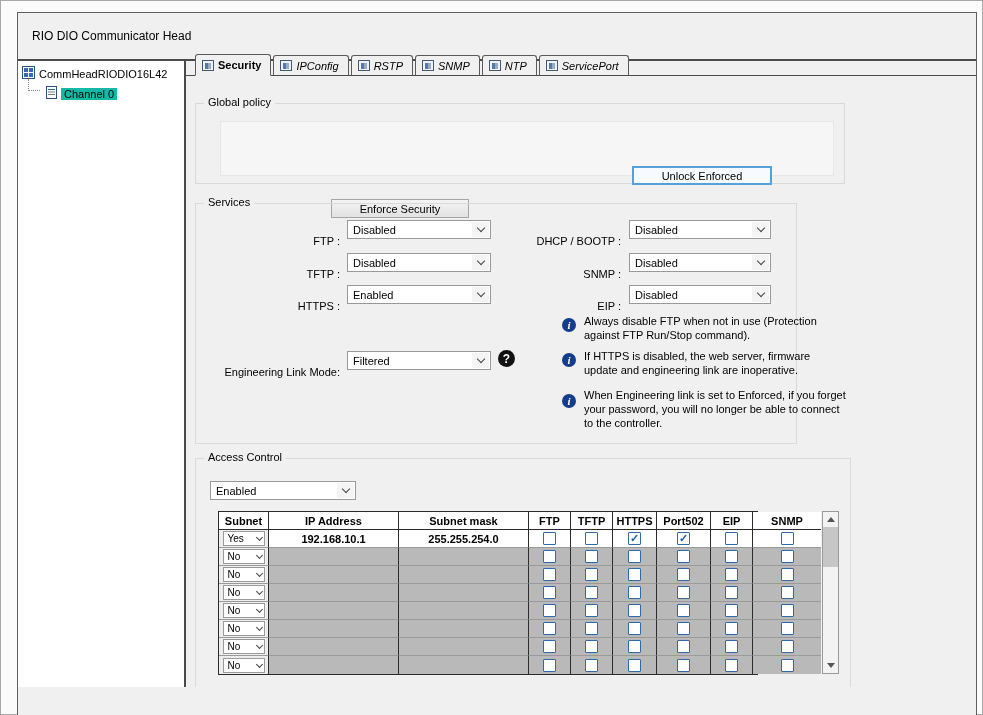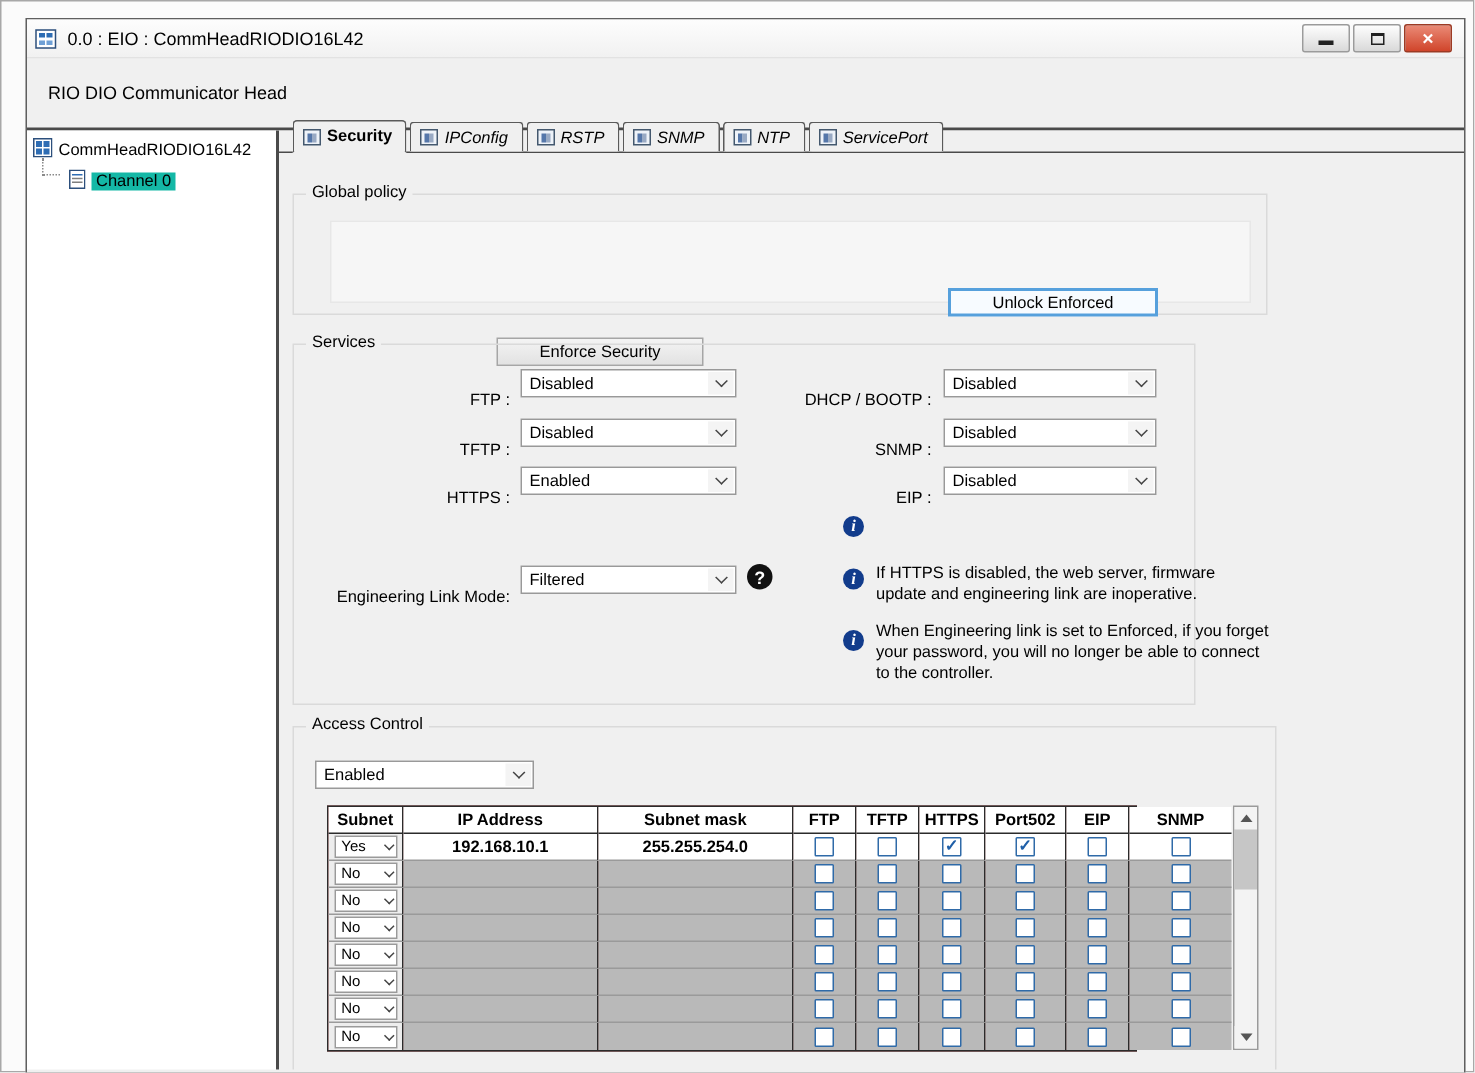--- a/index.html
+++ b/index.html
@@ -71,21 +71,21 @@
   .svc-label { position:absolute; width:132px; text-align:right; font-size:11px;margin-top:12px; }
 
   .note { position:absolute; width:262px; font-size:11px; line-height:1.25; }
   .info-ico { position:absolute; width:14px; height:14px; border-radius:50%; background:#123c8c;
               color:#fff; font-family:"Liberation Serif", serif; font-style:italic; font-weight:bold;
               font-size:11px; display:flex; align-items:center; justify-content:center; }
   .help-ico { position:absolute; width:17px; height:17px; border-radius:50%; background:#111;
               color:#fff; font-weight:bold; font-size:12px; display:flex; align-items:center; justify-content:center; }
 
   
-  .table { position:absolute; left:22px; top:52px; width:540px; border:1px solid #2b2b2b; background:#7f1d1d; }
+  .table { position:absolute; left:22px; top:52px; width:540px; border:1px solid #2b2b2b; background:#c2410c; }
   .thead, .trow { display:grid; grid-template-columns:50px 130px 130px 42px 42px 44px 54px 42px 68px; }
   .th { height:18px; display:flex; align-items:center; justify-content:center;
         font-size:11px; font-weight:bold; border-right:1px solid #2b2b2b; border-bottom:1px solid #2b2b2b; background:#fff; }
   .th:last-child, .td:last-child { border-right:none; }
   .td { height:18px; display:flex; align-items:center; justify-content:center;
         border-right:1px solid #2b2b2b; border-bottom:1px solid #9a9a9a; background:#fff; font-size:11px; }
   .trow:last-child .td { border-bottom:none; }
   .td.val { font-weight:bold; }
   .trow.off .td { background:#b9b9b9; }
   .trow.off .td.subnet-cell { background:#ededed; }
@@ -106,43 +106,20 @@
   .sb-thumb { height:40px; background:#c6c6c6; }
   .tri-up { width:0; height:0; border-left:4px solid transparent; border-right:4px solid transparent; border-bottom:5px solid #555; }
   .tri-down { width:0; height:0; border-left:4px solid transparent; border-right:4px solid transparent; border-top:5px solid #555; }
 </style>
 </head>
 <body>
 
 <div class="canvas">
   <div class="window">
 
-    <div class="titlebar">
-      <span class="app-icon">
-        <svg width="16" height="16" viewBox="0 0 16 16">
-          <rect x="1" y="2" width="13" height="12" fill="#ffffff" stroke="#2c4f7c"></rect>
-          <rect x="3" y="4" width="4" height="3" fill="#2e6db4"></rect>
-          <rect x="8" y="4" width="4" height="3" fill="#2e6db4"></rect>
-          <rect x="3" y="9" width="4" height="3" fill="#6fa0d6"></rect>
-          <rect x="8" y="9" width="4" height="3" fill="#6fa0d6"></rect>
-        </svg>
-      </span>
-      <span class="title-text">0.0 : EIO : CommHeadRIODIO16L42</span>
-      <div class="win-controls">
-        <div class="win-btn">
-            <span class="bar"></span>
-          </div>
-        <div class="win-btn">
-            <span class="rect"></span>
-          </div>
-        <div class="win-btn close">
-            <span>×</span>
-          </div>
-      </div>
-    </div>
 
     <div class="subtitle-bar">
       <span>RIO DIO Communicator Head</span>
     </div>
 
     <div class="main">
 
       <div class="tree-panel">
         <div class="connector"></div>
         <div class="tree-item">
@@ -258,20 +235,21 @@
             <span class="svc-label" style="left:10px; top:150px; width:134px;">Engineering Link Mode:</span>
             <div class="combo" style="left:151px; top:147px; width:144px;">
               <span>Filtered</span>
               <span class="chev-box">
                   <span class="chev"></span>
                 </span>
             </div>
             <span class="help-ico" style="left:302px; top:146px;">?</span>
 
             <span class="info-ico" style="left:366px; top:114px;">i</span>
+            <div class="note" style="left:388px; top:111px;">Always disable FTP when not in use (Protection against FTP Run/Stop command).</div>
 
             <span class="info-ico" style="left:366px; top:149px;">i</span>
             <div class="note" style="left:388px; top:146px;">If HTTPS is disabled, the web server, firmware update and engineering link are inoperative.</div>
 
             <span class="info-ico" style="left:366px; top:190px;">i</span>
             <div class="note" style="left:388px; top:185px;">When Engineering link is set to Enforced, if you forget your password, you will no longer be able to connect to the controller.</div>
           </div>
 
           <div class="group" style="left:9px; top:374px; width:656px; height:245px;">
             <span class="group-label">Access Control</span>

